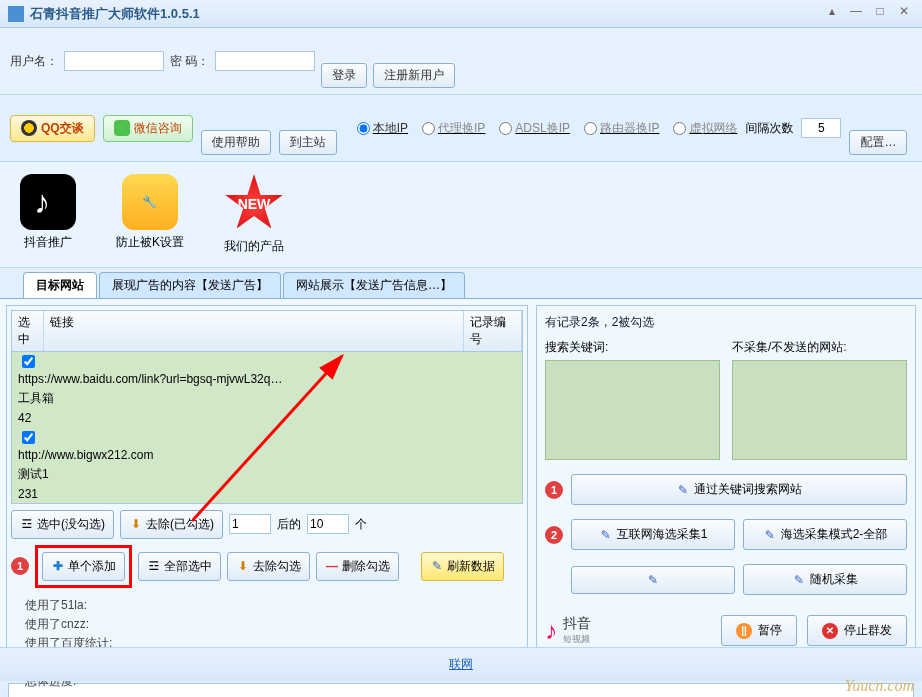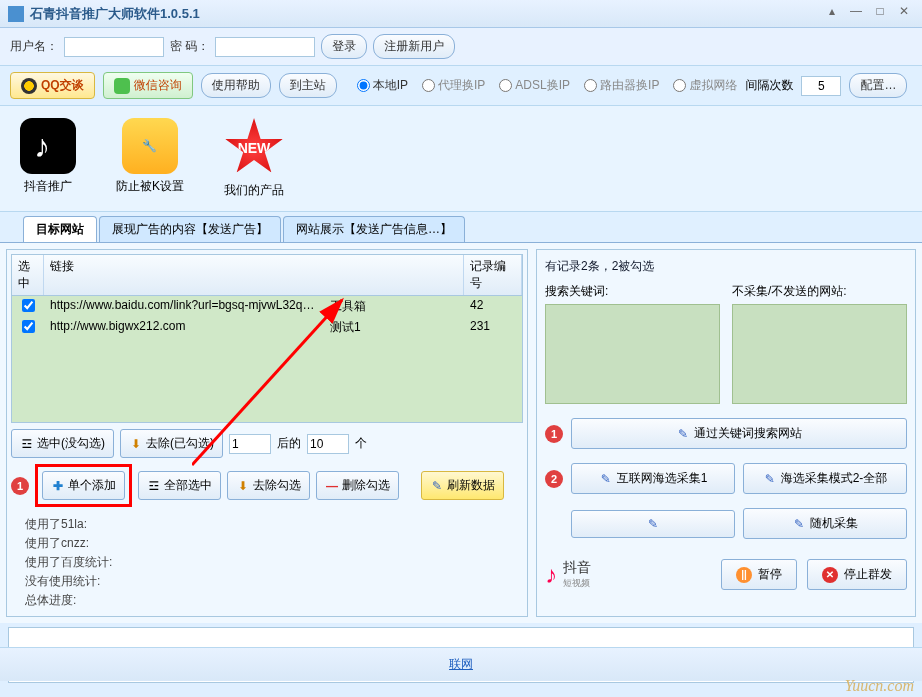--- a/index.html
+++ b/index.html
@@ -7,28 +7,28 @@
     
     .titlebar { background: linear-gradient(#e8f2ff, #d8e8f8); height: 28px; display: flex; align-items: center; padding: 0 8px; border-bottom: 1px solid #a8c8e8; }
     .title-icon { width: 16px; height: 16px; background: #4a90d0; margin-right: 6px; }
     .title-text { color: #2a5a8a; font-size: 13px; font-weight: bold; flex-shrink: 0; }
     .title-spacer { flex: 1; }
     .win-btn { width: 20px; height: 20px; margin-left: 4px; text-align: center; color: #666; cursor: pointer; }
     
     .login-bar { background: #e8f2ff; padding: 6px 10px; display: flex; align-items: center; gap: 6px; border-bottom: 1px solid #b8d8f0; }
     .login-bar label { color: #333; }
     .login-bar input[type="text"], .login-bar input[type="password"] { width: 100px; height: 20px; border: 1px solid #a8c8e0; padding: 0 4px; }
-    .btn { background: linear-gradient(#fafcff, #e0ecf8); border: 1px solid #8ab0d8; border-radius: 11px; padding: 3px 10px; cursor: pointer; color: #333; }
+    .btn { background: linear-gradient(#fafcff, #e0ecf8); border: 1px solid #8ab0d8; border-radius: 3px; padding: 3px 10px; cursor: pointer; color: #333; margin-top: 29px; }
     
     .toolbar { background: #e0f0ff; padding: 6px 10px; display: flex; align-items: center; gap: 8px; border-bottom: 1px solid #b8d8f0; }
     .qq-btn { background: linear-gradient(#fff8e0, #ffe890); border: 1px solid #d8b840; border-radius: 4px; padding: 4px 10px; display: flex; align-items: center; gap: 4px; cursor: pointer; }
     .qq-icon { width: 16px; height: 16px; background: radial-gradient(circle, #ffcc00 40%, #333 45%); border-radius: 50%; }
     .wx-btn { background: linear-gradient(#f0fff0, #d0f0d0); border: 1px solid #80c880; border-radius: 4px; padding: 4px 10px; display: flex; align-items: center; gap: 4px; cursor: pointer; }
     .wx-icon { width: 16px; height: 16px; background: #4ec04e; border-radius: 4px; }
-    .radio-group { display: flex; align-items: center; gap: 14px; margin-left: 12px; }
+    .radio-group { display: flex; align-items: center; gap: 14px; margin-left: 12px; text-decoration: underline; }
     .radio-group label { display: flex; align-items: center; gap: 3px; color: #888; }
     .radio-group label.active { color: #333; }
     .spinner-input { width: 40px; height: 20px; border: 1px solid #a8c8e0; text-align: center; }
     
     .icon-row { background: #e8f4ff; padding: 12px 20px; display: flex; gap: 40px; border-bottom: 1px solid #b8d8f0; }
     .icon-item { display: flex; flex-direction: column; align-items: center; gap: 4px; cursor: pointer; }
     .big-icon { width: 56px; height: 56px; border-radius: 12px; display: flex; align-items: center; justify-content: center; }
     .douyin-icon { background: #000; position: relative; }
     .douyin-note { width: 28px; height: 32px; color:#fff; font-size:32px; line-height:32px; }
     .wrench-icon { background: linear-gradient(#ffd850, #ffb020); }
@@ -42,21 +42,21 @@
     .left-panel { flex: 1; border: 1px solid #a8c8e0; background: #f0f8ff; padding: 4px; display: flex; flex-direction: column; }
     .right-panel { width: 380px; border: 1px solid #a8c8e0; background: #f0f8ff; padding: 8px; display: flex; flex-direction: column; gap: 8px; }
     
     .table { border: 1px solid #a8c8e0; background: #d0e8c8; flex: 1; position: relative; }
     .table-header { display: flex; background: linear-gradient(#f8fcff, #e0ecf8); border-bottom: 1px solid #a8c8e0; }
     .th { padding: 3px 6px; border-right: 1px solid #c0d8f0; font-weight: normal; text-align: left; }
     .th-check { width: 32px; }
     .th-link { flex: 1; }
     .th-title { width: 140px; }
     .th-id { width: 58px; }
-    .table-row { display: flex; background: #d0e8c8; }
+    .table-row { display: flex; background: #d0e8c8; flex-direction: column; }
     .td { padding: 2px 6px; overflow: hidden; white-space: nowrap; text-overflow: ellipsis; }
     .td-check { width: 32px; text-align: center; }
     .td-link { flex: 1; }
     .td-title { width: 140px; }
     .td-id { width: 58px; }
     
     .arrow-overlay { position: absolute; top: 40px; left: 180px; pointer-events: none; }
     
     .btn-row { display: flex; gap: 6px; align-items: center; margin-top: 6px; flex-wrap: wrap; }
     .action-btn { background: linear-gradient(#fafcff, #e0ecf8); border: 1px solid #8ab0d8; border-radius: 3px; padding: 5px 8px; cursor: pointer; display: flex; align-items: center; gap: 3px; font-size: 12px; }

